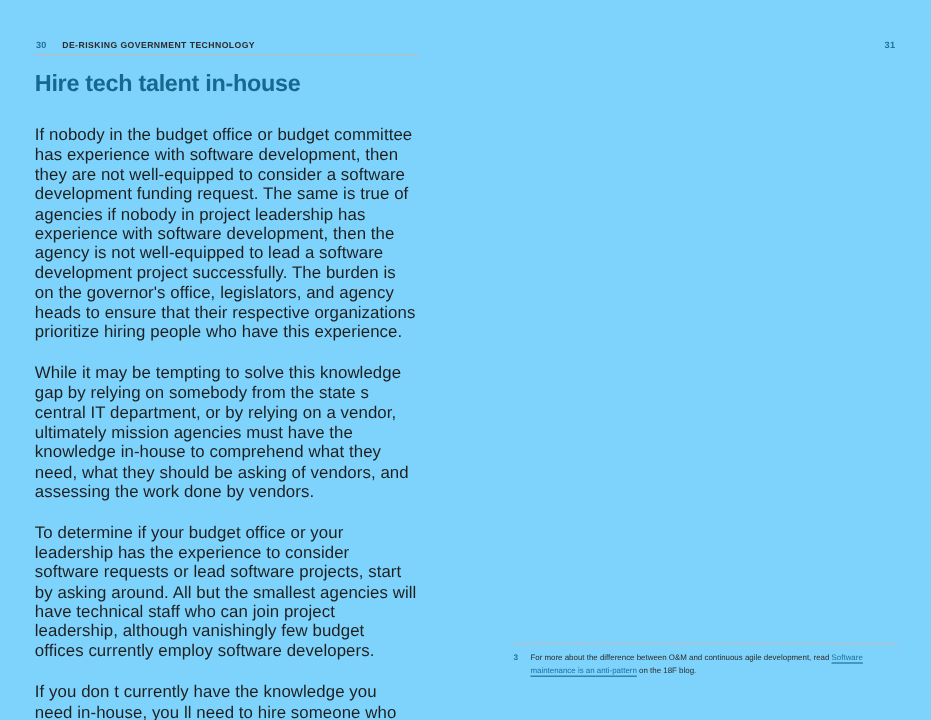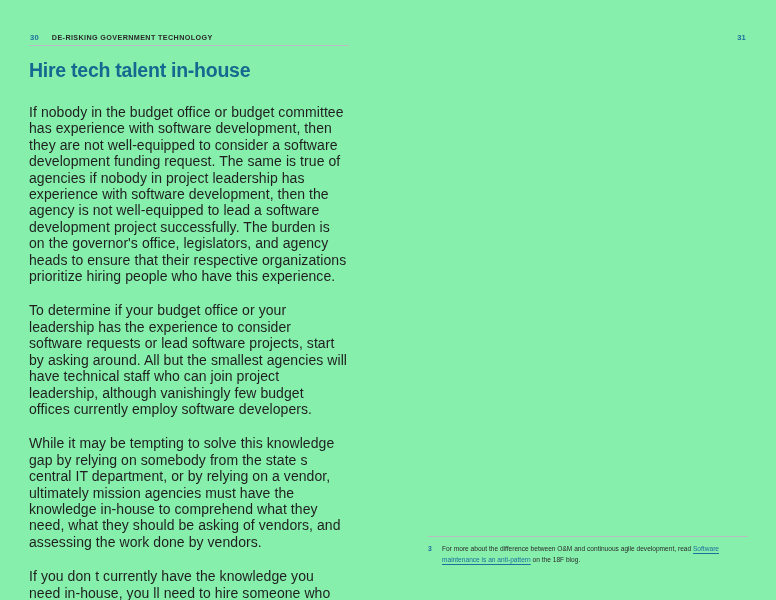--- a/index.html
+++ b/index.html
@@ -11,21 +11,21 @@
     width: 776px;
     height: 600px;
     font-family: "Liberation Sans", sans-serif;
     color: #1a1a1a;
     overflow: hidden;
   }
   .spread {
     position: relative;
     width: 776px;
     height: 600px;
-    background: #86efac;
+    background: #7dd3fc;
   }
   .page {
     position: absolute;
     top: 0;
     width: 388px;
     height: 600px;
     box-sizing: border-box;
   }
   .page-left  { left: 0; }
   .page-right { left: 388px; }
@@ -133,22 +133,22 @@
 
     <div class="runhead runhead-left">
       <span class="folio">30</span>
       <span>DE-RISKING GOVERNMENT TECHNOLOGY</span>
     </div>
     <div class="head-rule head-rule-left"></div>
 
     <div class="col col-left">
       <h1 class="section-title">Hire tech talent in-house</h1>
       <p class="body">If nobody in the budget office or budget committee has experience with software development, then they are not well-equipped to consider a software development funding request. The same is true of agencies   if nobody in project leadership has experience with software development, then the agency is not well-equipped to lead a software development project successfully. The burden is on the governor's office, legislators, and agency heads to ensure that their respective organizations prioritize hiring people who have this experience.</p>
+      <p class="body">While it may be tempting to solve this knowledge gap by relying on somebody from the state s central IT department, or by relying on a vendor, ultimately mission agencies must have the knowledge in-house to comprehend what they need, what they should be asking of vendors, and assessing the work done by vendors.</p>
       <p class="body">To determine if your budget office or your leadership has the experience to consider software requests or lead software projects, start by asking around. All but the smallest agencies will have technical staff who can join project leadership, although vanishingly few budget offices currently employ software developers.</p>
-      <p class="body">While it may be tempting to solve this knowledge gap by relying on somebody from the state s central IT department, or by relying on a vendor, ultimately mission agencies must have the knowledge in-house to comprehend what they need, what they should be asking of vendors, and assessing the work done by vendors.</p>
       <p class="body">If you don t currently have the knowledge you need in-house, you ll need to hire someone who does   even if only seasonally or on contract. A developer or designer with experience building modern software, ideally for government, is your best bet. Also, consider authorizing one or more employees to spend some of their training time learning the basics of agile software development   there are coding  bootcamps  throughout the U.S., including some online-only options.</p>
     </div>
   </div>
 
   <div class="page page-right">
 
     <div class="runhead runhead-right">
       <span class="folio">31</span>
     </div>
 

